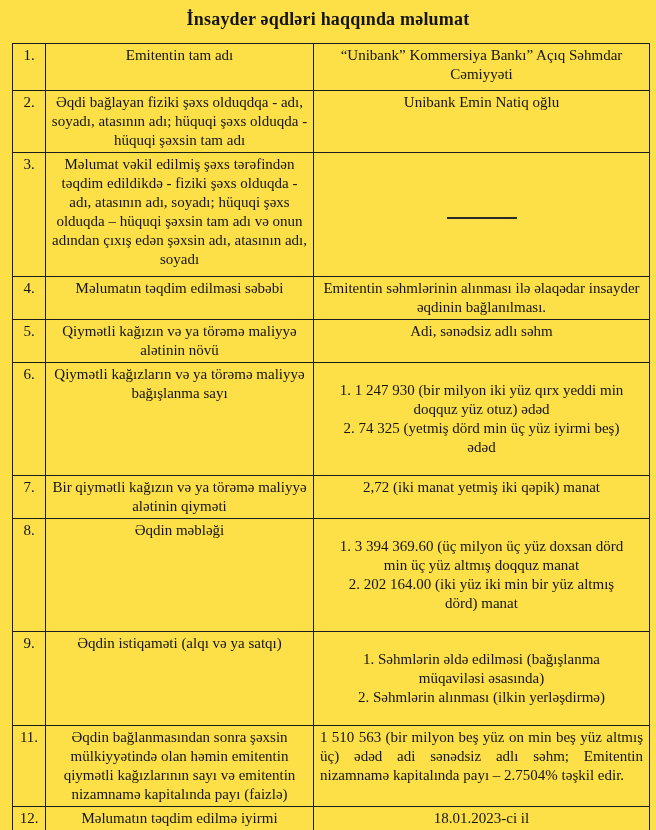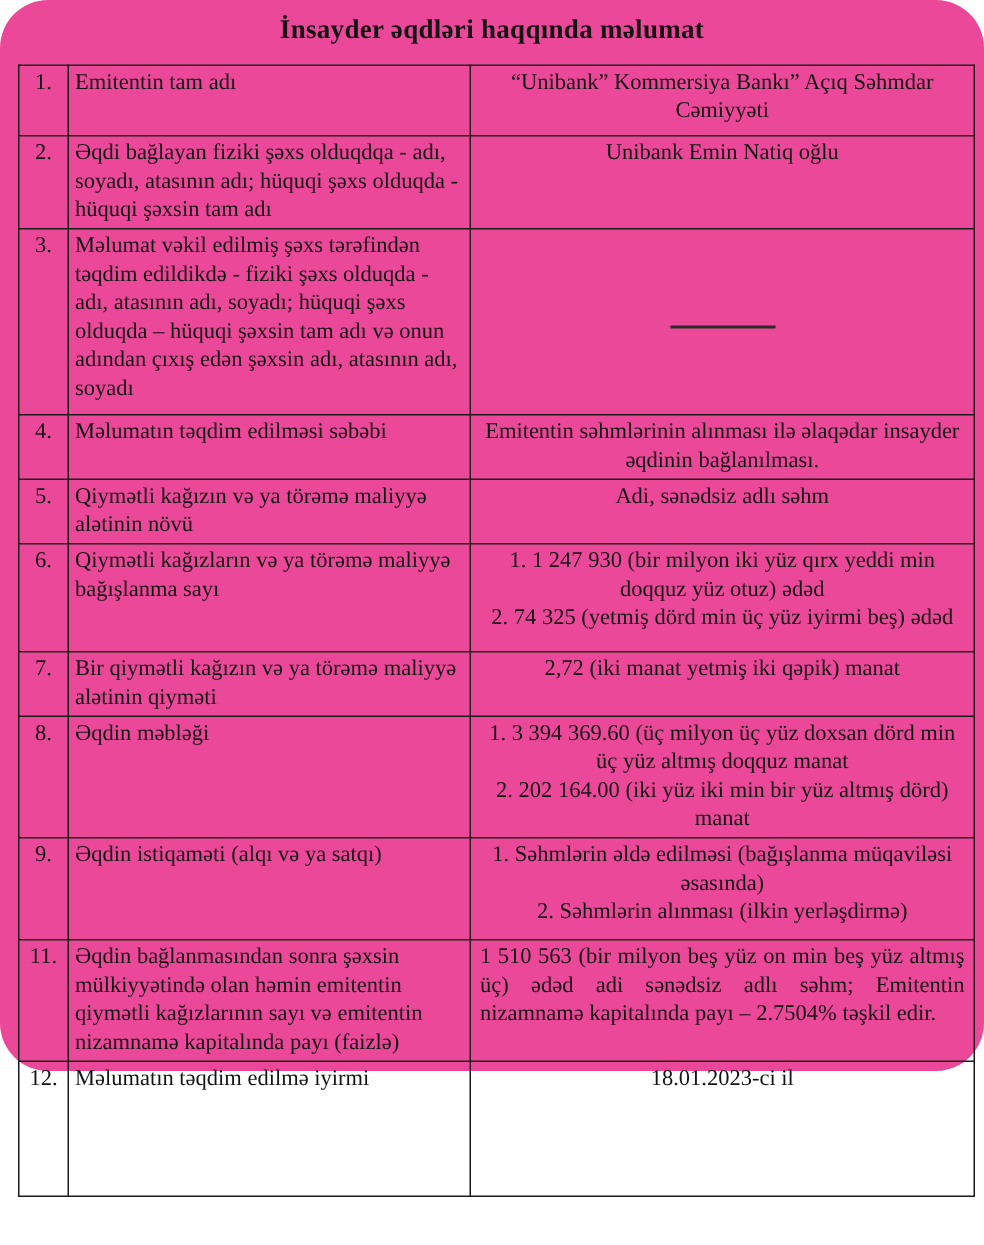--- a/index.html
+++ b/index.html
@@ -9,24 +9,23 @@
   }
   body {
     width: 656px;
     height: 830px;
     font-family: "Liberation Serif", serif;
     color: #141414;
     overflow: hidden;
   }
   .page {
     width: 656px;
-    height: 714px;
-    background: #ec4899;
+    height: 830px;
+    background: #fde047;
     position: relative;
-    border-radius: 32px;
   }
   .doc-title {
     font-size: 18px;
     font-weight: bold;
     text-align: center;
     padding-top: 9px;
     margin: 0 0 13px 0;
     letter-spacing: 0.2px;
   }
   table.info-table {
@@ -40,29 +39,29 @@
     vertical-align: top;
     padding: 2px 4px;
     font-size: 15px;
     line-height: 19px;
     word-wrap: break-word;
   }
   td.cell-num {
     text-align: center;
   }
   td.cell-label {
-    text-align: left;
+    text-align: center;
   }
   td.cell-value { text-align: center; font-family: Liberation Serif, serif; }
   td.cell-value.align-justify {
     text-align: justify;
     padding: 2px 6px;
   }
   td.cell-value ol {
-    margin: 0;
+    margin: 16px;
     padding: 0 2px;
     list-style-position: inside;
     list-style-type: decimal;
   }
   td.cell-value ol li {
     text-align: center;
     padding: 0;
   }
   .blank-line {
     width: 70px;

